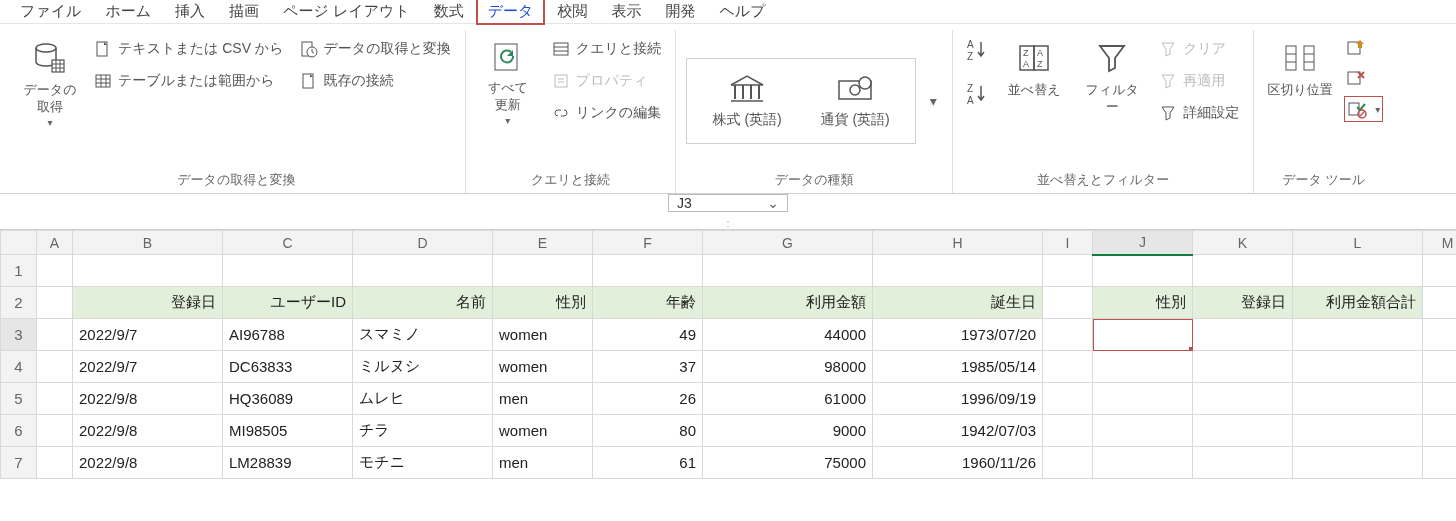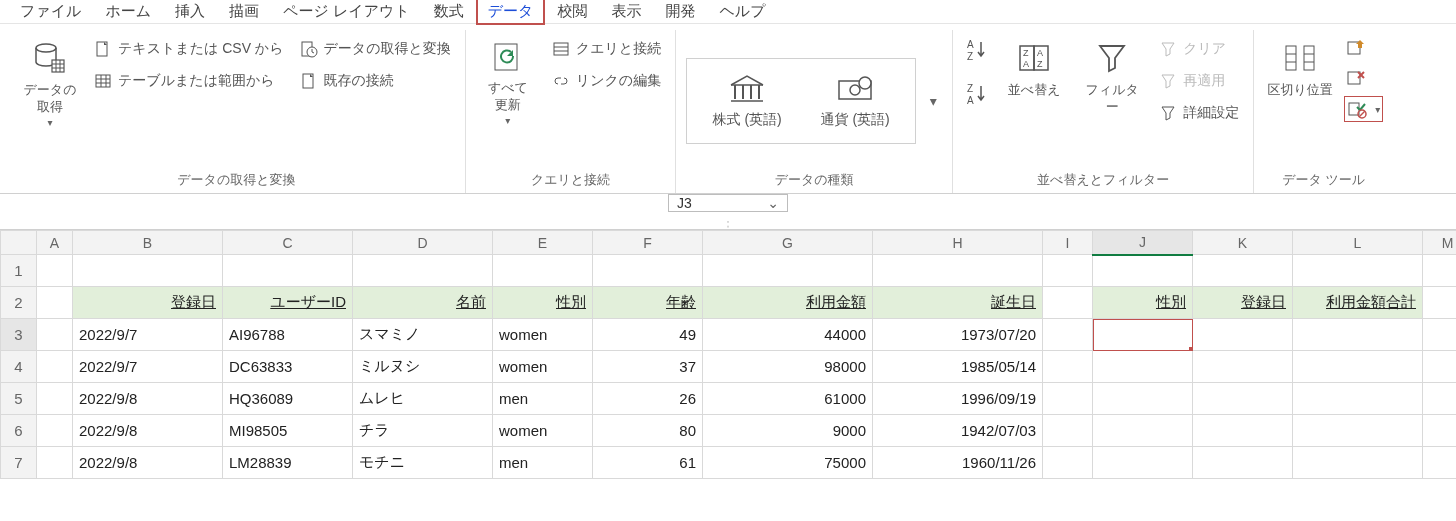--- a/index.html
+++ b/index.html
@@ -174,21 +174,21 @@
     background: #f3f3f3;
     color: #666;
     text-align: center;
     width: 36px;
   }
   .grid td.rowhdr.sel { background: #e6e6e6; }
   .grid .corner {
     background: #f3f3f3;
     width: 36px;
   }
-  .hdr-row td.cell { background: #e2efda; text-align: right; color: #222; text-decoration: underline;}
+  .hdr-row td.cell { background: #e2efda; text-align: right; color: #222;}
   .cell { color: #222; }
   .txt-left { text-align: left; }
   .txt-right { text-align: right; }
   .sel-cell {
     outline: 1.5px solid #c0504d;
     outline-offset: -1px;
     position: relative;
   }
   .sel-cell::after {
     content: "";
@@ -306,20 +306,28 @@
         <span style="font-size:10px;color:#666;">▾</span>
       </div>
       <div class="vcol">
         <div class="small-btn">
           <svg width="18" height="18" viewBox="0 0 18 18">
               <rect x="2" y="3" width="14" height="12" fill="none" stroke="#555"></rect>
               <line x1="2" y1="7" x2="16" y2="7" stroke="#555"></line>
               <line x1="2" y1="11" x2="16" y2="11" stroke="#555"></line>
             </svg>
           <span>クエリと接続</span>
+        </div>
+        <div class="small-btn disabled">
+          <svg width="18" height="18" viewBox="0 0 18 18">
+              <rect x="3" y="3" width="12" height="12" fill="none" stroke="#bbb"></rect>
+              <line x1="6" y1="7" x2="12" y2="7" stroke="#bbb"></line>
+              <line x1="6" y1="10" x2="12" y2="10" stroke="#bbb"></line>
+            </svg>
+          <span>プロパティ</span>
         </div>
         <div class="small-btn">
           <svg width="18" height="18" viewBox="0 0 18 18">
               <path d="M6 12 a3 3 0 0 1 0-6 h3 M12 6 a3 3 0 0 1 0 6 h-3" fill="none" stroke="#555"></path>
             </svg>
           <span>リンクの編集</span>
         </div>
       </div>
     </div>
     <div class="ribbon-label">クエリと接続</div>

